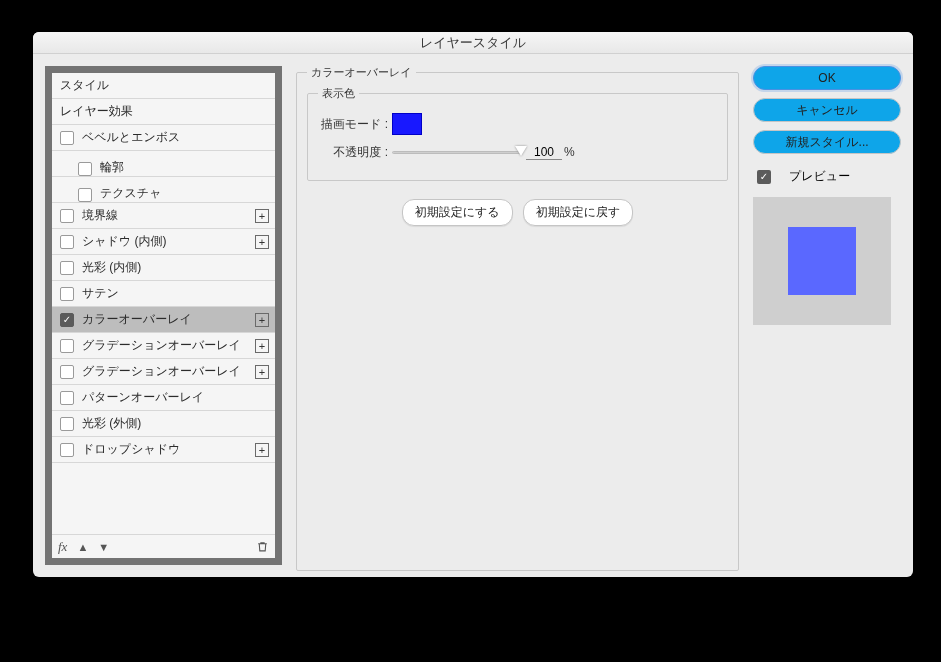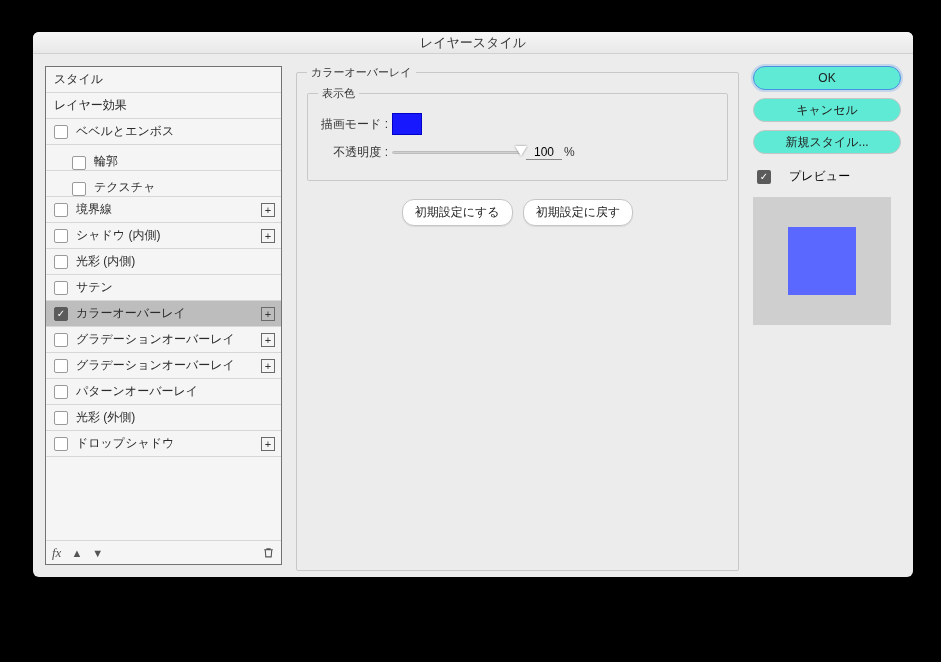--- a/index.html
+++ b/index.html
@@ -37,21 +37,21 @@
       flex: 1;
       display: flex;
       padding: 12px;
       gap: 14px;
     }
     
     .left {
       width: 237px;
       display: flex;
       flex-direction: column;
-      border: 1px solid #737373;
+      border: 7px solid #737373;
       background: #f5f5f5;
     }
     .list { flex: 1; }
     .list-row {
       display: flex;
       align-items: center;
       height: 26px;
       border-bottom: 1px solid #d7d7d7;
       padding: 0 6px;
       color: #2b2b2b;
@@ -193,21 +193,21 @@
 
     
     .right {
       width: 148px;
       display: flex;
       flex-direction: column;
       gap: 8px;
       align-items: stretch;
     }
     .pill {
-      background: #5eead4;
+      background: #0ea5e9;
       border: 1px solid #c5c5c5;
       border-radius: 16px;
       height: 24px;
       line-height: 22px;
       text-align: center;
       font-size: 12px;
       color: #222;
     }
     .pill.primary {
       border: 1px solid #4a90e2;

